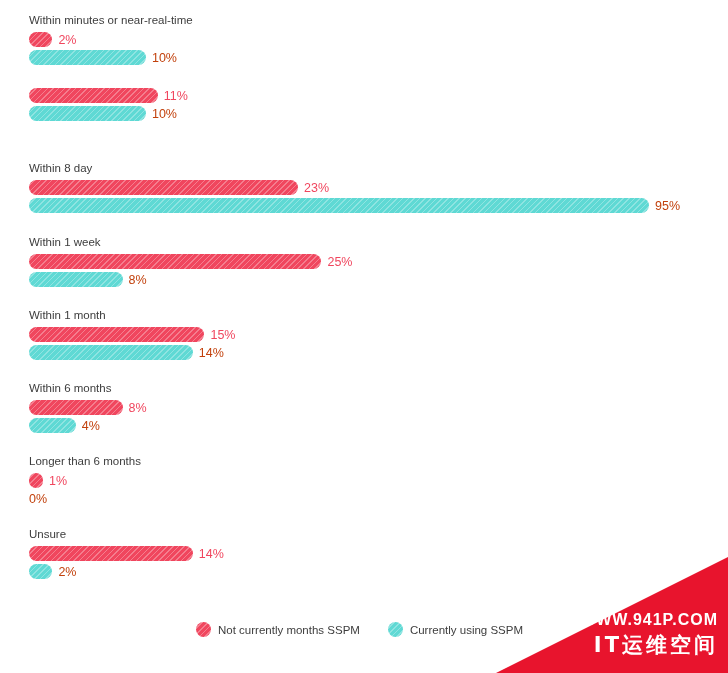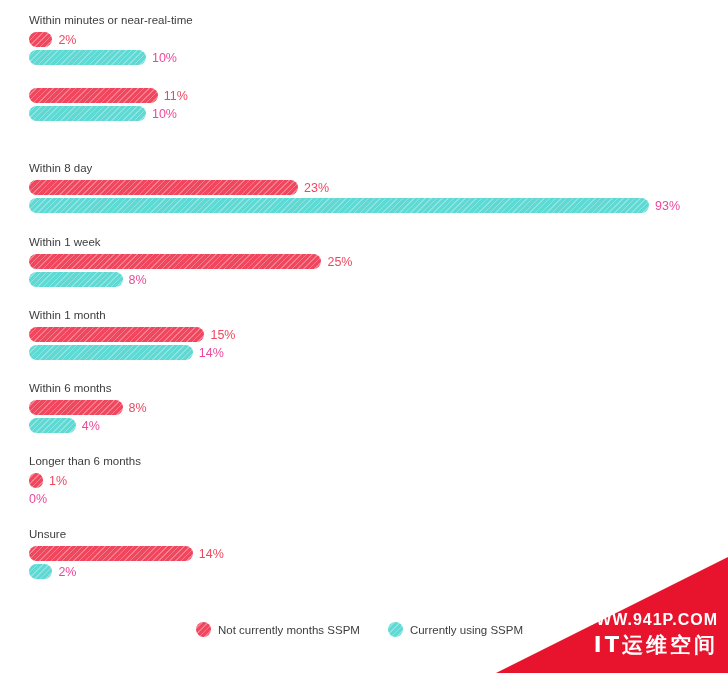--- a/index.html
+++ b/index.html
@@ -61,21 +61,21 @@
         rgba(95,217,212,0) 1px,
         rgba(95,217,212,0) 4px);
   }
   .val {
     font-size: 12.5px;
     margin-left: 6px;
     white-space: nowrap;
     font-weight: normal;
   }
   .val.pink { color: #f0465e; }
-  .val.teal { color: #ec4899; }
+  .val.teal { color: #c2410c; }
   .val.zero { margin-left: 0px; }
 
   #legend {
     position: absolute;
     left: 196px;
     top: 622px;
     display: flex;
     align-items: center;
     gap: 28px;
   }
@@ -180,21 +180,21 @@
       </div>
     </div>
     <div class="group" style="top: 162px;">
       <div class="group-label">Within 8 day</div>
       <div class="bar-row">
         <div class="bar pink" style="width: 269.057px;"></div>
         <span class="val pink">23%</span>
       </div>
       <div class="bar-row">
         <div class="bar teal" style="width: 620px;"></div>
-        <span class="val teal">93%</span>
+        <span class="val teal">95%</span>
       </div>
     </div>
     <div class="group" style="top: 236px;">
       <div class="group-label">Within 1 week</div>
       <div class="bar-row">
         <div class="bar pink" style="width: 292.453px;"></div>
         <span class="val pink">25%</span>
       </div>
       <div class="bar-row">
         <div class="bar teal" style="width: 93.5849px;"></div>

